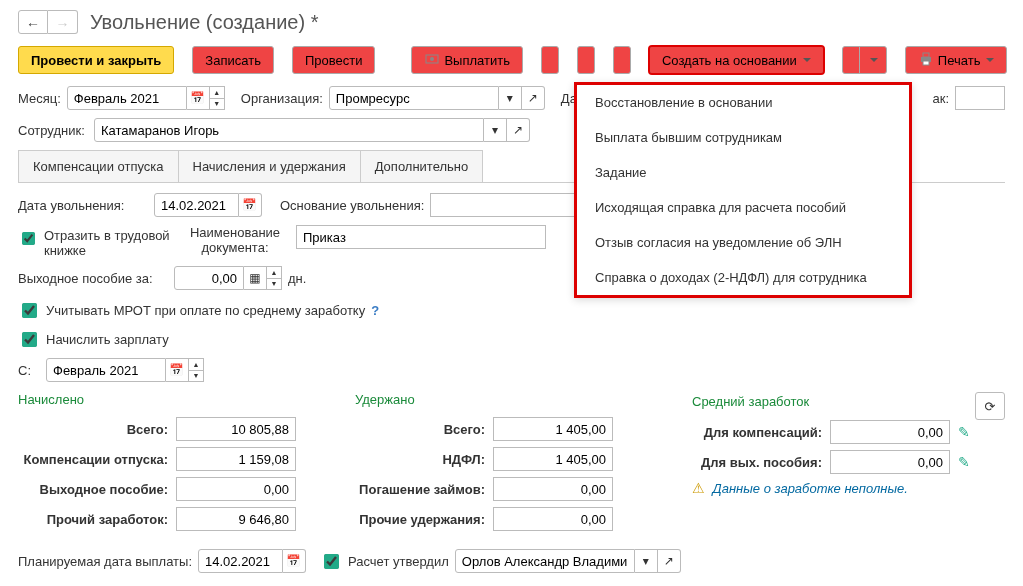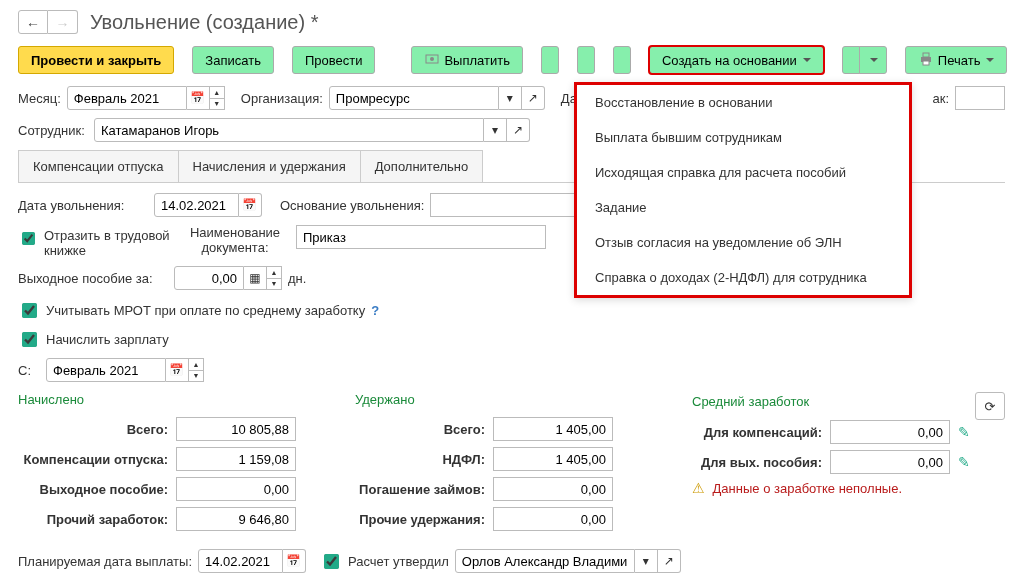--- a/index.html
+++ b/index.html
@@ -37,21 +37,21 @@
     font-weight: normal;
   }
   .toolbar {
     display: flex;
     align-items: center;
     gap: 18px;
     margin-bottom: 12px;
   }
   .btn {
     border: 1px solid #aaa;
-    background: #86efac;
+    background: #ef4444;
     padding: 5px 12px;
     cursor: pointer;
     border-radius: 3px;
     font-size: 13px;
     display: inline-flex;
     align-items: center;
     gap: 4px;
     white-space: nowrap;
     height: 28px;
     box-sizing: border-box;
@@ -433,21 +433,21 @@
       <input class="input" value="0,00" style="">
       <span class="pencil">✎</span>
     </div>
     <div class="totals-row">
       <span class="totals-label" style="width:130px">Для вых. пособия:</span>
       <input class="input" value="0,00" style="">
       <span class="pencil">✎</span>
     </div>
     <div class="totals-row">
       <span class="warn-icon">⚠</span>
-      <span style="color:#b91c1c;">Данные о заработке неполные.</span>
+      <span style="color:#0369a1;font-style:italic">Данные о заработке неполные.</span>
     </div>
   </div>
 </div>
 
 <div class="form-row">
   <span class="label">Планируемая дата выплаты:</span>
   <div class="input-group">
     <input class="input" style="width: 85px;" value="14.02.2021">
     <div class="addon">📅</div>
   </div>
@@ -456,17 +456,17 @@
   <div class="input-group">
     <input class="input" style="width: 180px;" value="Орлов Александр Владимирович">
     <div class="addon">▾</div>
     <div class="addon">↗</div>
   </div>
 </div>
 
 <div class="dropdown-menu">
   <div class="dropdown-item">Восстановление в основании</div>
   <div class="dropdown-item">Выплата бывшим сотрудникам</div>
+  <div class="dropdown-item">Задание</div>
   <div class="dropdown-item">Исходящая справка для расчета пособий</div>
-  <div class="dropdown-item">Задание</div>
   <div class="dropdown-item">Отзыв согласия на уведомление об ЭЛН</div>
   <div class="dropdown-item">Справка о доходах (2-НДФЛ) для сотрудника</div>
 </div>
 
 </body></html>

